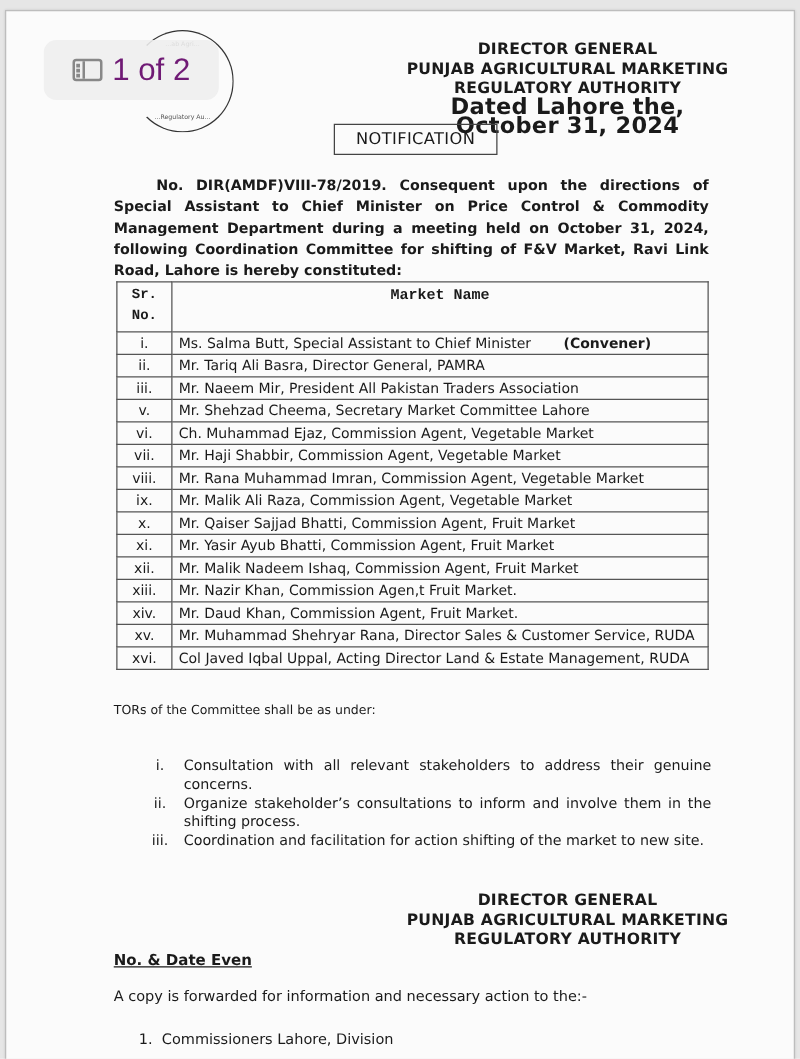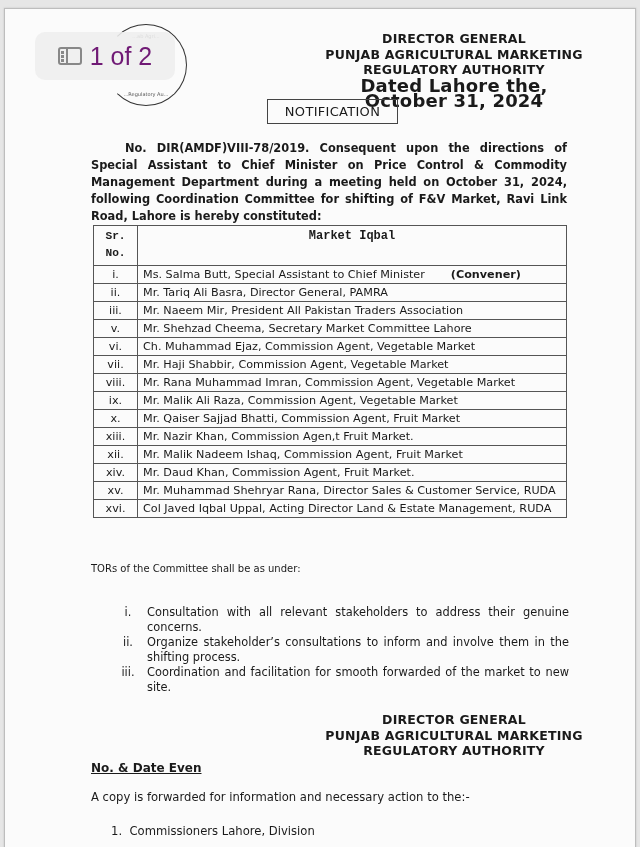--- a/index.html
+++ b/index.html
@@ -116,21 +116,21 @@
   </div>
 
   <div class="notif">NOTIFICATION</div>
 
   <div class="intro"><span class="indent"></span><span>No. DIR(AMDF)VIII-78/2019. Consequent upon the directions of Special Assistant to Chief Minister on Price Control &amp; Commodity Management Department during a meeting held on October 31, 2024, following Coordination Committee for shifting of F&amp;V Market, Ravi Link Road, Lahore is hereby constituted:</span></div>
 
   <table class="committee">
     <thead>
       <tr>
         <th class="sr"><span>Sr.</span><br><span>No.</span></th>
-        <th class="name">Market Iqbal</th>
+        <th class="name">Market Name</th>
       </tr>
     </thead>
     <tbody id="table-body">
         <tr>
           <td class="sr">i.</td>
           <td><span>Ms. Salma Butt, Special Assistant to Chief Minister</span><span class="convener">(Convener)</span></td>
         </tr>
         <tr>
           <td class="sr">ii.</td>
           <td><span>Mr. Tariq Ali Basra, Director General, PAMRA</span></td>
@@ -157,26 +157,30 @@
         </tr>
         <tr>
           <td class="sr">ix.</td>
           <td><span>Mr. Malik Ali Raza, Commission Agent, Vegetable Market</span></td>
         </tr>
         <tr>
           <td class="sr">x.</td>
           <td><span>Mr. Qaiser Sajjad Bhatti, Commission Agent, Fruit Market</span></td>
         </tr>
         <tr>
+          <td class="sr">xi.</td>
+          <td><span>Mr. Yasir Ayub Bhatti, Commission Agent, Fruit Market</span></td>
+        </tr>
+        <tr>
+          <td class="sr">xii.</td>
+          <td><span>Mr. Malik Nadeem Ishaq, Commission Agent, Fruit Market</span></td>
+        </tr>
+        <tr>
           <td class="sr">xiii.</td>
           <td><span>Mr. Nazir Khan, Commission Agen,t Fruit Market.</span></td>
-        </tr>
-        <tr>
-          <td class="sr">xii.</td>
-          <td><span>Mr. Malik Nadeem Ishaq, Commission Agent, Fruit Market</span></td>
         </tr>
         <tr>
           <td class="sr">xiv.</td>
           <td><span>Mr. Daud Khan, Commission Agent, Fruit Market.</span></td>
         </tr>
         <tr>
           <td class="sr">xv.</td>
           <td><span>Mr. Muhammad Shehryar Rana, Director Sales &amp; Customer Service, RUDA</span></td>
         </tr>
         <tr>
@@ -191,21 +195,21 @@
       <div class="tor-item">
         <span class="tor-num">i.</span>
         <span class="tor-text">Consultation with all relevant stakeholders to address their genuine concerns.</span>
       </div>
       <div class="tor-item">
         <span class="tor-num">ii.</span>
         <span class="tor-text">Organize stakeholder’s consultations to inform and involve them in the shifting process.</span>
       </div>
       <div class="tor-item">
         <span class="tor-num">iii.</span>
-        <span class="tor-text">Coordination and facilitation for smooth forwarded of the market to new site.</span>
+        <span class="tor-text">Coordination and facilitation for action shifting of the market to new site.</span>
       </div>
     </div>
 
   <div class="hdr sig">
     <div>DIRECTOR GENERAL</div>
     <div>PUNJAB AGRICULTURAL MARKETING</div>
     <div>REGULATORY AUTHORITY</div>
   </div>
 
   <div class="noref">No. &amp; Date Even</div>

